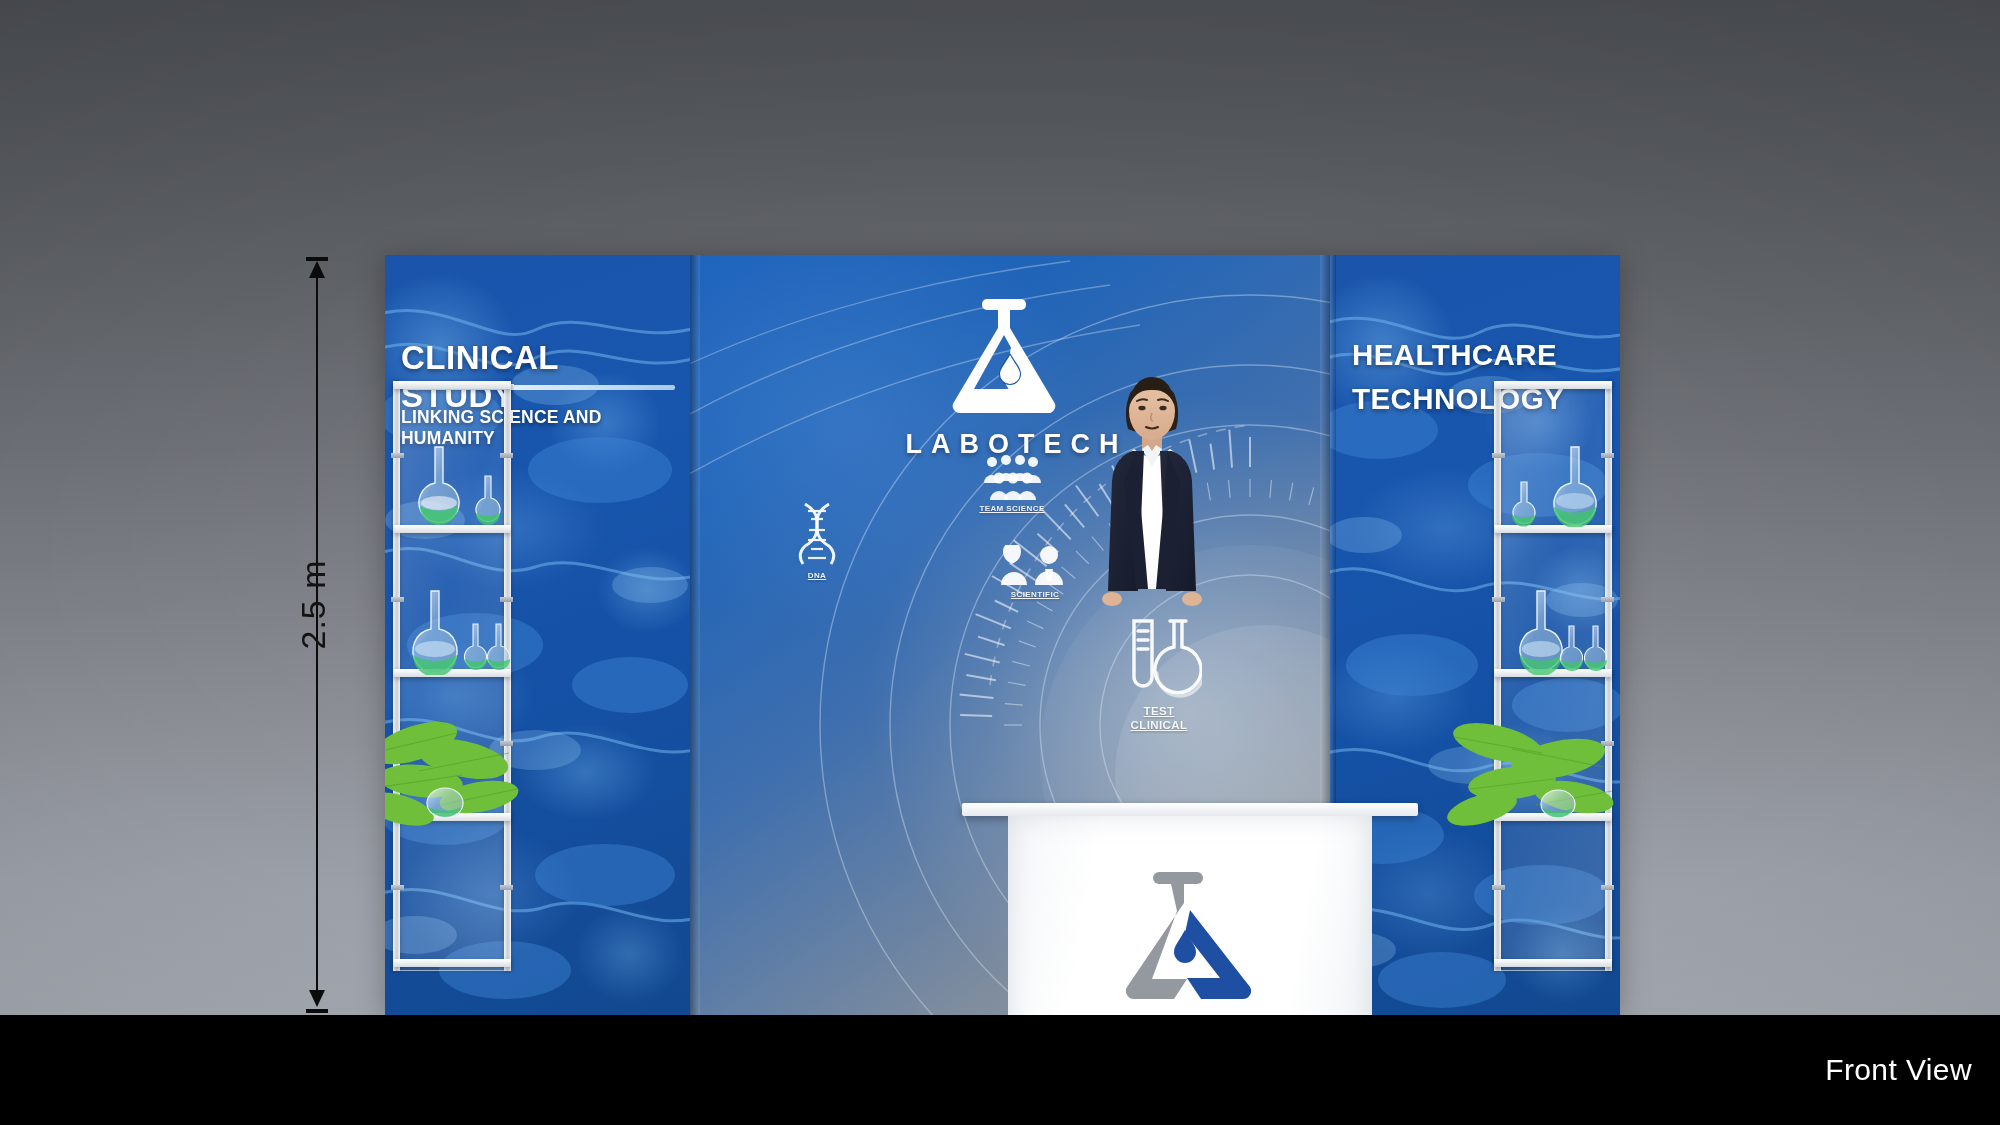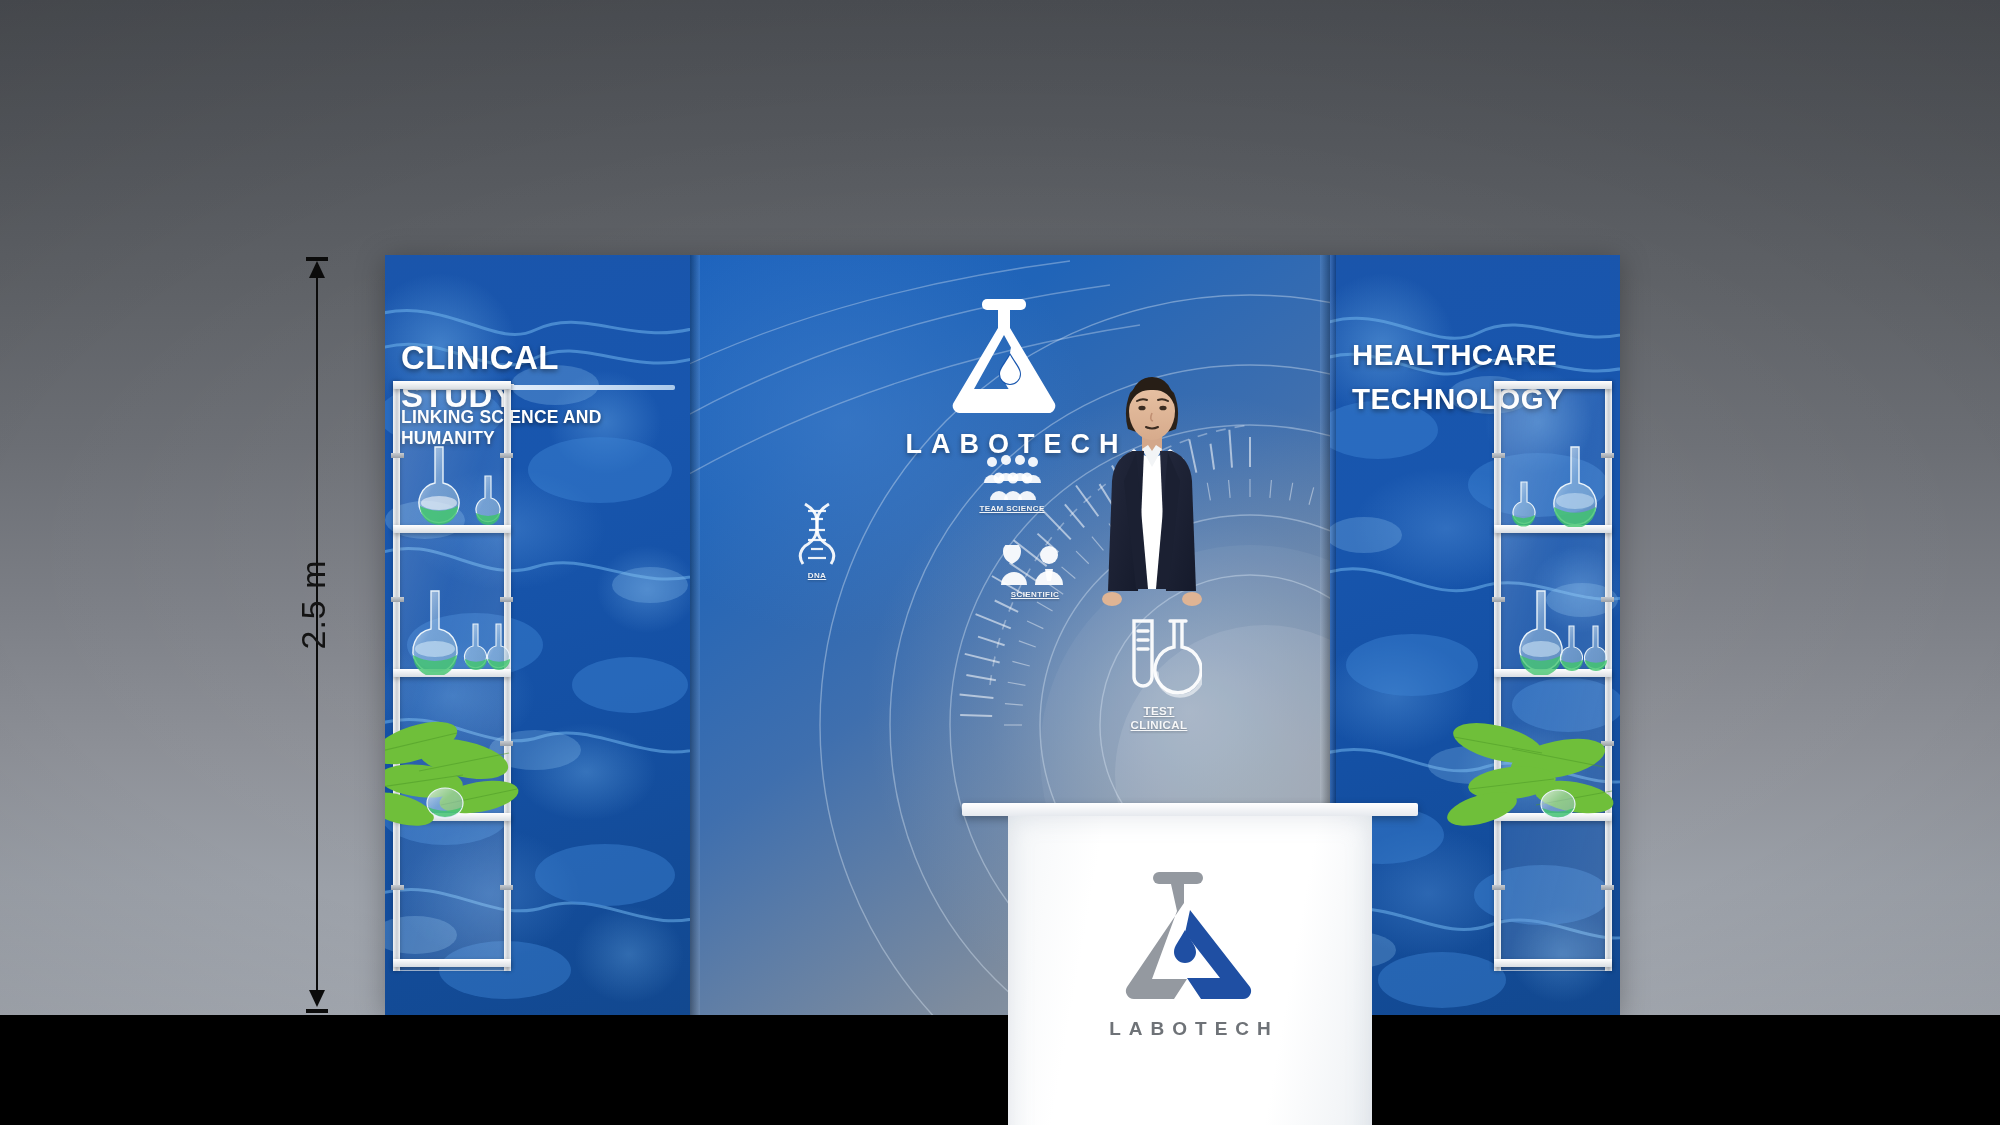--- a/index.html
+++ b/index.html
@@ -747,14 +747,17 @@
 
             <path d="M70,60 c6,11 11,16 11,22 a11,11 0 0,1 -22,0 c0,-6 5,-11 11,-22 z" fill="#1f4fa3"></path>
           </svg>
           <div class="podium-word">LABOTECH</div>
         </div>
       </div>
     </div>
 
   </div>
 
+  <div class="caption-bar">
+    <div class="caption-text">Front View</div>
+  </div>
 
 </div>
 
 </body></html>

